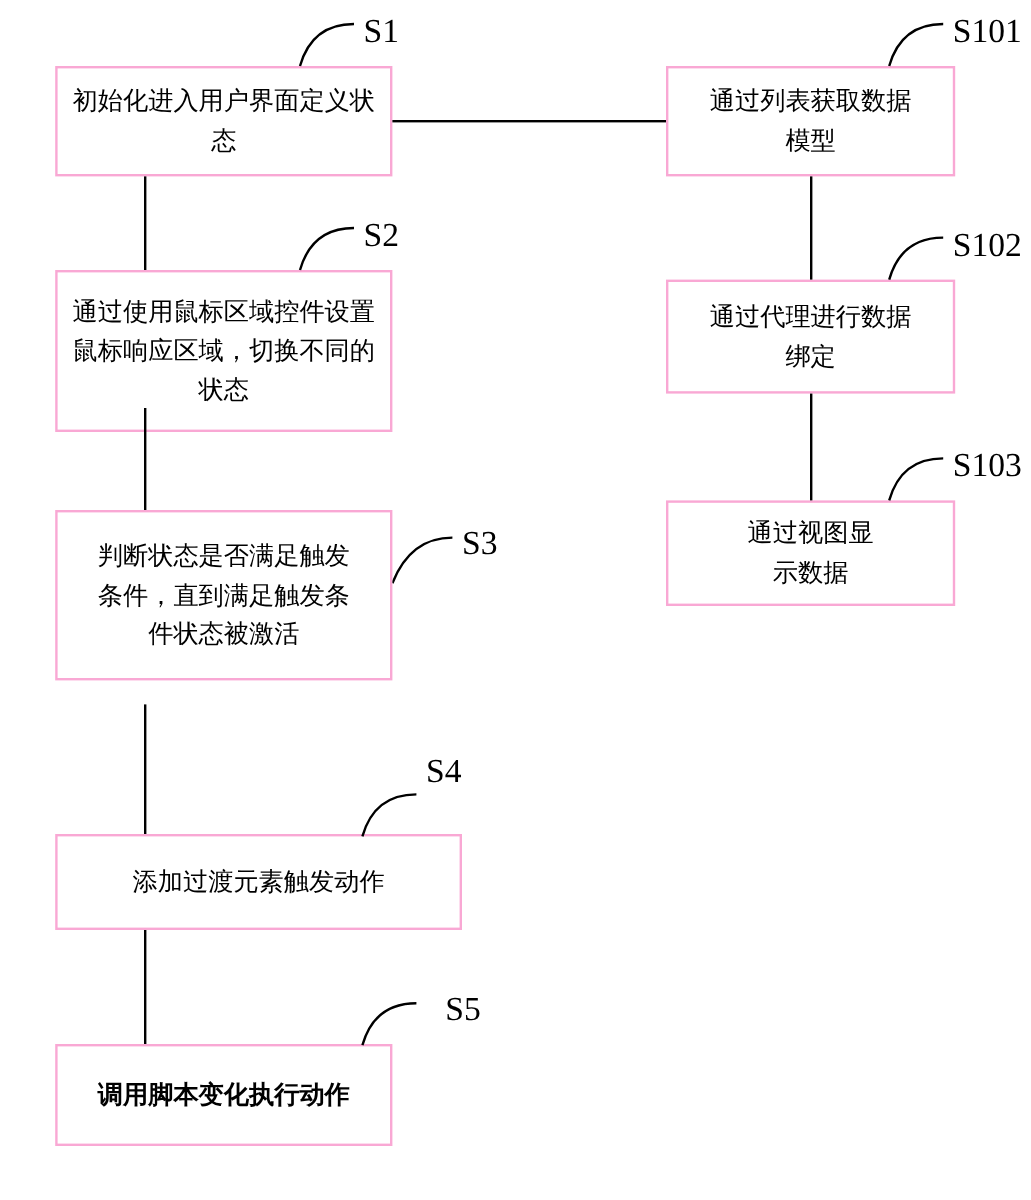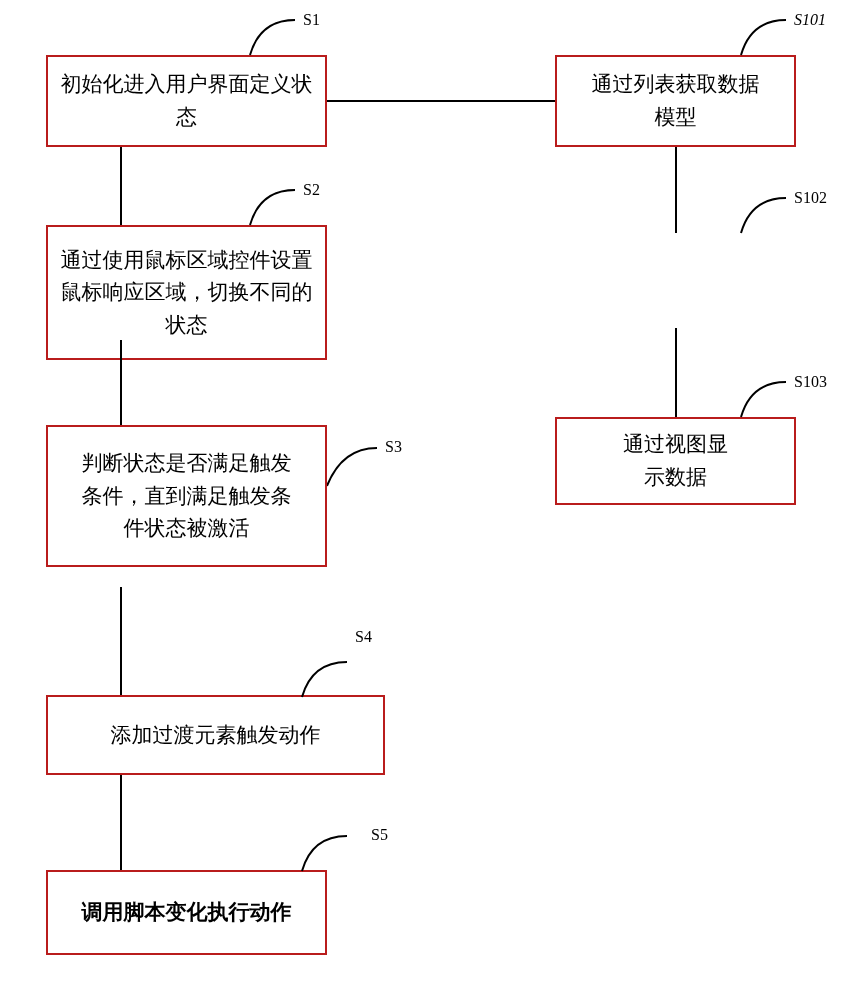--- a/index.html
+++ b/index.html
@@ -10,34 +10,34 @@
     height: 1000px;
     font-family: "SimSun", "STSong", "Microsoft YaHei", serif;
   }
   .canvas {
     position: relative;
     width: 859px;
     height: 1000px;
   }
   .box {
     position: absolute;
-    border: 2px solid #b91c1c;
+    border: 2px solid #f9a8d4;
     background: #fff;
     display: flex;
     align-items: center;
     justify-content: center;
     text-align: center;
     font-size: 21px;
     line-height: 1.55;
     padding: 6px 10px;
     box-sizing: border-box;
   }
   .label {
     position: absolute;
-    font-size: 16px;
+    font-size: 28px;
     font-family: "Times New Roman", serif;
     color: #000;
   }
   .connector {
     position: absolute;
     background: #000;
   }
   .curve {
     position: absolute;
   }
@@ -64,20 +64,23 @@
   </div>
 
   <div class="box" style="left:46px; top:870px; width:281px; height:85px;">
     <span style="max-width:210px;font-weight:bold;">调用脚本变化执行动作</span>
   </div>
 
   <div class="box" style="left:555px; top:55px; width:241px; height:92px;">
     <span style="max-width:180px;">通过列表获取数据模型</span>
   </div>
 
+  <div class="box" style="left:555px; top:233px; width:241px; height:95px;">
+    <span style="max-width:180px;">通过代理进行数据绑定</span>
+  </div>
 
   <div class="box" style="left:555px; top:417px; width:241px; height:88px;">
     <span style="max-width:120px;">通过视图显示数据</span>
   </div>
 
   <div class="connector" style="left:120px; top:147px; width:2px; height:78px;"></div>
   <div class="connector" style="left:120px; top:340px; width:2px; height:85px;"></div>
   <div class="connector" style="left:120px; top:587px; width:2px; height:108px;"></div>
   <div class="connector" style="left:120px; top:775px; width:2px; height:95px;"></div>
 
@@ -107,21 +110,21 @@
   <div class="label" style="left:355px; top:628px;font-family:Liberation Serif, serif;">S4</div>
 
   <svg class="curve" style="left:297px; top:833px; width:55px; height:40px;" viewBox="0 0 55 40">
     <path d="M5 38 Q15 3 50 3" stroke="#000" stroke-width="2" fill="none"></path>
   </svg>
   <div class="label" style="left:355px; top:826px;margin-left:16px;">S5</div>
 
   <svg class="curve" style="left:731px; top:17px; width:60px; height:40px;" viewBox="0 0 60 40">
     <path d="M10 38 Q20 3 55 3" stroke="#000" stroke-width="2" fill="none"></path>
   </svg>
-  <div class="label" style="left:794px; top:11px;font-style:italic;">S101</div>
+  <div class="label" style="left:794px; top:11px;">S101</div>
 
   <svg class="curve" style="left:731px; top:195px; width:60px; height:40px;" viewBox="0 0 60 40">
     <path d="M10 38 Q20 3 55 3" stroke="#000" stroke-width="2" fill="none"></path>
   </svg>
   <div class="label" style="left:794px; top:189px;">S102</div>
 
   <svg class="curve" style="left:731px; top:379px; width:60px; height:40px;" viewBox="0 0 60 40">
     <path d="M10 38 Q20 3 55 3" stroke="#000" stroke-width="2" fill="none"></path>
   </svg>
   <div class="label" style="left:794px; top:373px;">S103</div>

